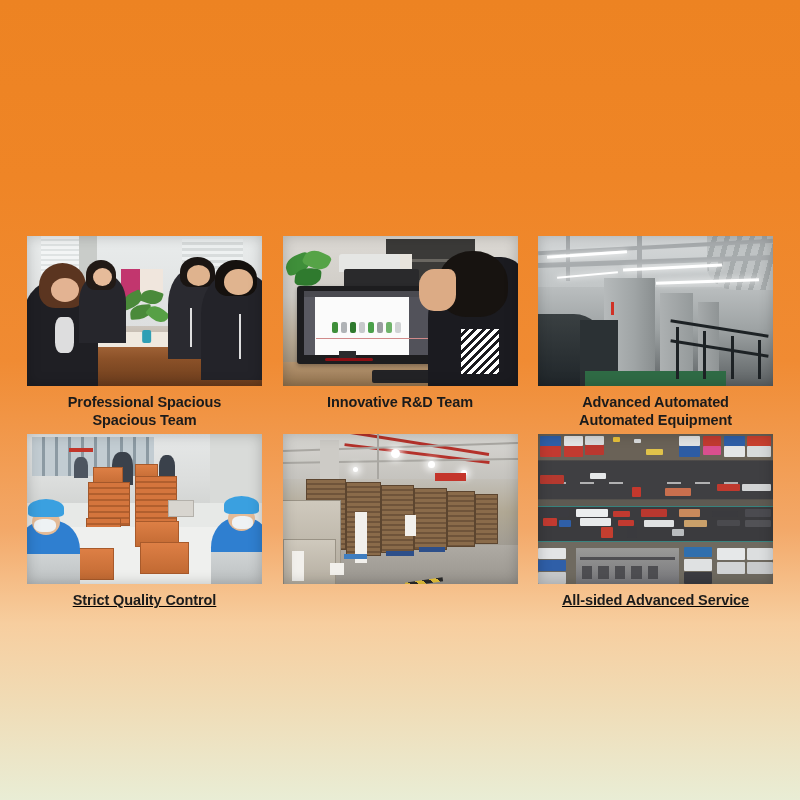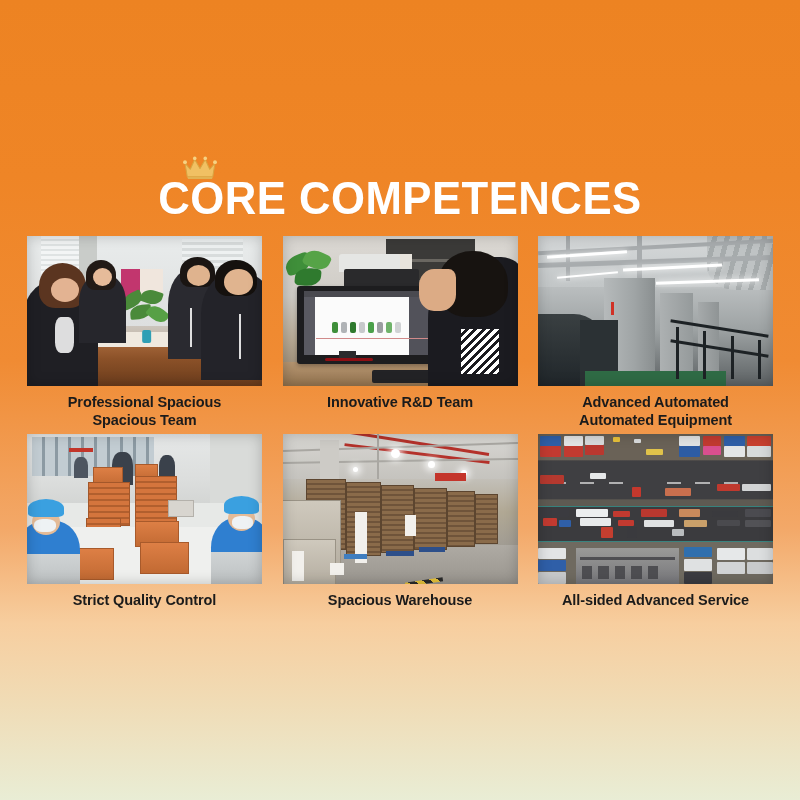--- a/index.html
+++ b/index.html
@@ -62,21 +62,21 @@
   .grid {
     position: absolute;
     top: 236px;
     left: 27px;
     width: 746px;
   }
   .row {
     display: flex;
     justify-content: space-between;
   }
-  .row.row-two { margin-top: 5px; }
+  .row.row-two { margin-top: 5px; text-decoration: underline; }
 
   .card {
     width: 235px;
   }
   .photo {
     position: relative;
     width: 235px;
     height: 150px;
     overflow: hidden;
     background: #9aa0a4;
@@ -207,31 +207,20 @@
   .p6 .bld i { position:absolute; background:#4e4e52; }
   .p6 .greenline { position:absolute; height:1px; background:#2f8f8a; opacity:.8; }
 
   .vig { position:absolute; inset:0; pointer-events:none; box-shadow:inset 0 0 14px rgba(0,0,0,.22); }
 </style>
 </head>
 <body>
 
 <div id="stage">
 
-  <div class="title-wrap">
-    <svg class="crown" viewBox="0 0 48 34" aria-hidden="true">
-      <path d="M4 12 L11 20 L17 7 L24 19 L31 7 L37 20 L44 12 L41 30 L7 30 Z" fill="#F1C063" stroke="#D9A441" stroke-width="1.4" stroke-linejoin="round"></path>
-      <path d="M7 30 L41 30 L40 33 L8 33 Z" fill="#E2B254"></path>
-      <circle cx="4" cy="10.5" r="2.6" fill="#F6D283"></circle>
-      <circle cx="17" cy="5.5" r="2.4" fill="#F6D283"></circle>
-      <circle cx="31" cy="5.5" r="2.4" fill="#F6D283"></circle>
-      <circle cx="44" cy="10.5" r="2.6" fill="#F6D283"></circle>
-    </svg>
-    <h1 class="page-title">CORE COMPETENCES</h1>
-  </div>
 
   <div class="grid">
 
     <div class="row row-one">
 
       <div class="card">
         <div class="photo p1">
           <div class="wall"></div>
           <div class="blindL"></div>
           <div class="door"></div>
@@ -422,23 +411,20 @@
           <div class="label5" style="left:31%;top:52%;width:5%;height:34%;"></div>
           <div class="label5" style="left:52%;top:54%;width:5%;height:14%;"></div>
           <div class="label5" style="left:4%;top:78%;width:5%;height:20%;"></div>
           <div class="label5" style="left:20%;top:86%;width:6%;height:8%;"></div>
           <div class="skid" style="left:44%;top:78%;width:12%;"></div>
           <div class="skid" style="left:58%;top:75%;width:11%;"></div>
           <div class="skid" style="left:26%;top:80%;width:10%;background:#3f7ec0;"></div>
           <div class="hazard" style="left:52%;bottom:0;width:16%;height:4px;transform:rotate(-8deg);"></div>
           <div class="vig"></div>
         </div>
-        <div class="caption">
-          <span>Spacious Warehouse</span>
-        </div>
       </div>
 
       <div class="card">
         <div class="photo p6">
           <div class="ground"></div>
 
           <div class="ctn" style="left:1%;top:1%;width:9%;height:7%;background:#2f5fa8;"></div>
           <div class="ctn" style="left:1%;top:8%;width:9%;height:7%;background:#c23a30;"></div>
           <div class="ctn" style="left:11%;top:1%;width:8%;height:7%;background:#e3e5e6;"></div>
           <div class="ctn" style="left:11%;top:8%;width:8%;height:7%;background:#c23a30;"></div>

